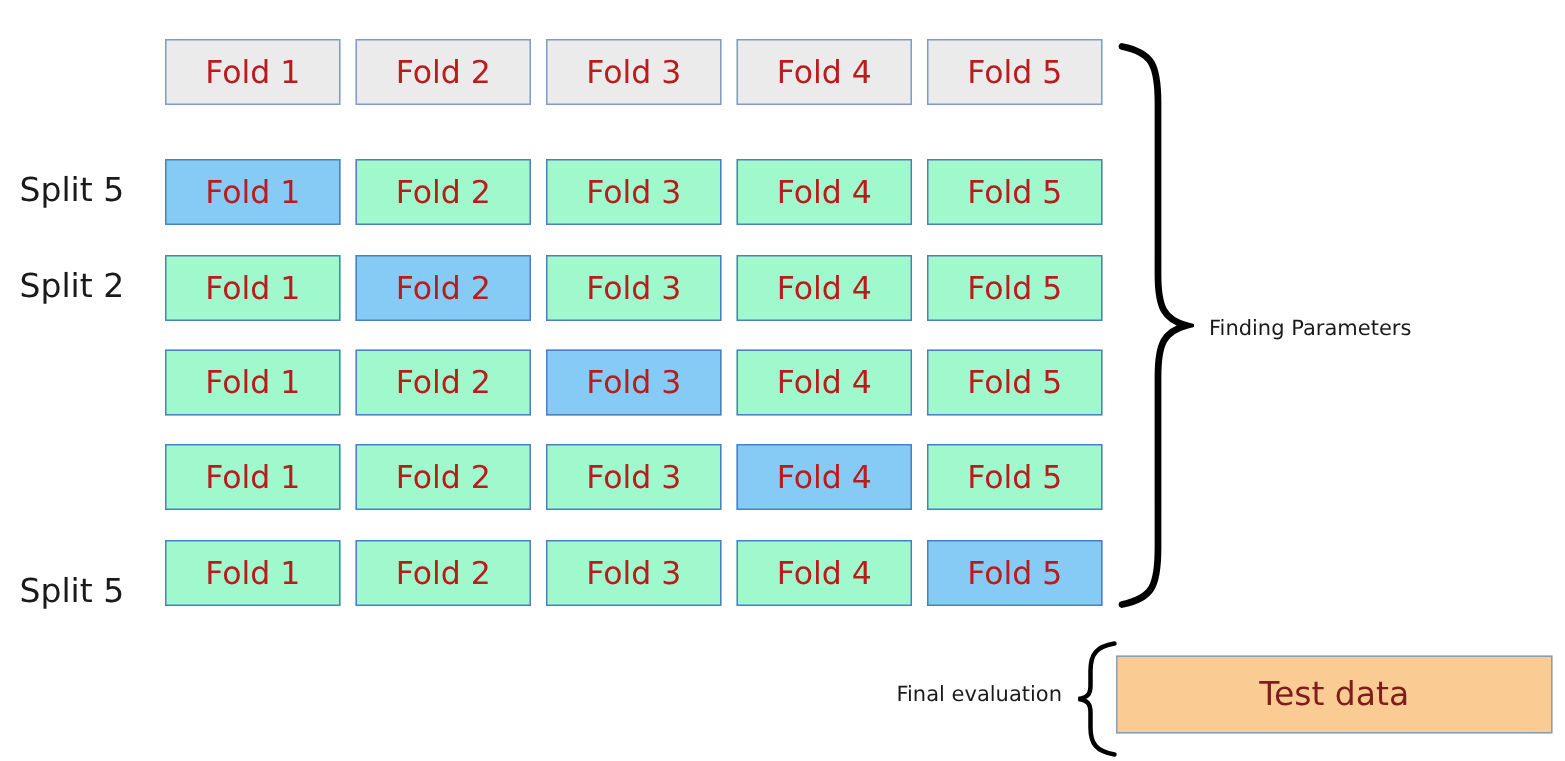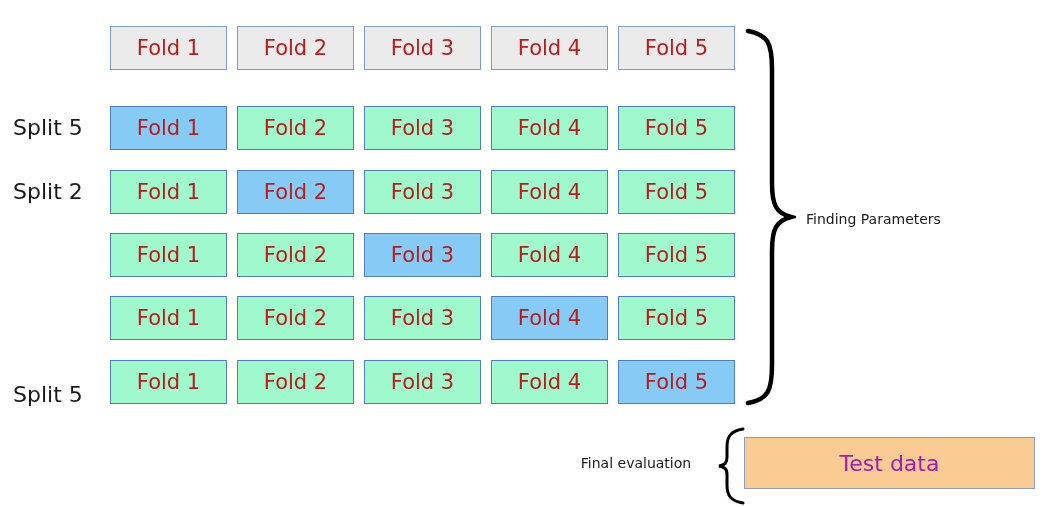--- a/index.html
+++ b/index.html
@@ -62,21 +62,21 @@
     left: 744px;
     top: 437px;
     width: 291px;
     height: 52px;
     background: var(--test-data-fill, #fbcb94);
     border: 1.5px solid var(--test-box-border, #8a9dc0);
     display: flex;
     align-items: center;
     justify-content: center;
     font-size: 22px;
-    color: #a21caf;
+    color: #7f1d1d;
   }
 </style>
 </head>
 <body>
 
 <div class="diagram">
 
   <div class="row" style="top:26px">
     <div class="fold-box all">Fold 1</div>
     <div class="fold-box all">Fold 2</div>
@@ -124,21 +124,21 @@
     <div class="fold-box train">Fold 4</div>
     <div class="fold-box test">Fold 5</div>
   </div>
 
   <svg class="brace" style="left:740px; top:27px" width="56" height="380" viewBox="0 0 56 380" aria-hidden="true">
     <path d="M 8 4 C 28 8 32 16 32 42 L 32 156 C 32 178 36 186 51 190 C 36 194 32 202 32 224 L 32 338 C 32 364 28 372 8 376" fill="none" stroke="#000000" stroke-width="4.5" stroke-linecap="round"></path>
   </svg>
 
   <div class="annotation" style="left:806px; top:206px">Finding Parameters</div>
 
-  <div class="annotation" style="left:540px; top:450px; width:192px; text-align:center">Final evaluation</div>
+  <div class="annotation" style="left:516px; top:450px; width:192px; text-align:right">Final evaluation</div>
 
   <svg class="brace" style="left:716px; top:427px" width="32" height="78" viewBox="0 0 32 78" aria-hidden="true">
     <path d="M 27 2 C 15 4 11 9 11 20 L 11 30 C 11 36 9 38 3 39 C 9 40 11 42 11 48 L 11 58 C 11 69 15 74 27 76" fill="none" stroke="#000000" stroke-width="3" stroke-linecap="round"></path>
   </svg>
 
   <div class="test-data-box">Test data</div>
 
 </div>
 
 </body></html>

